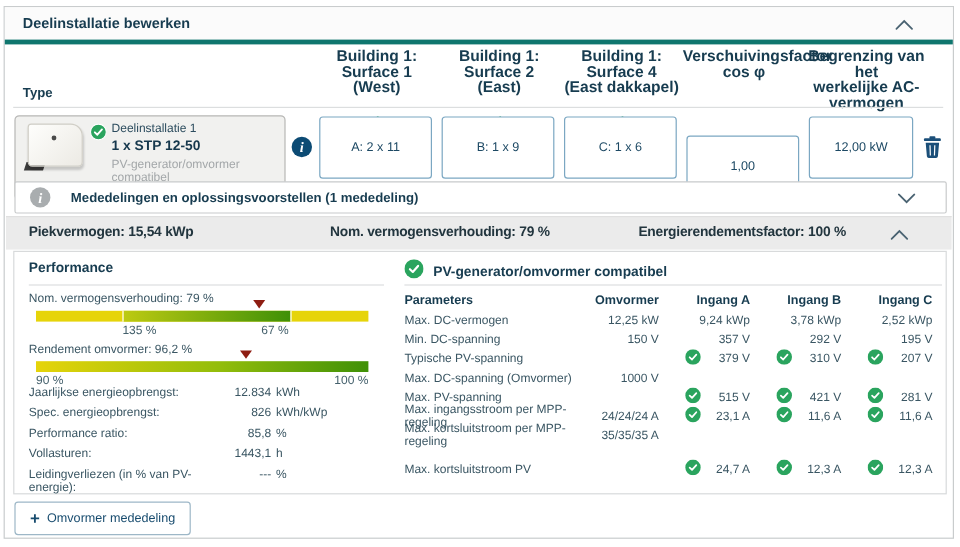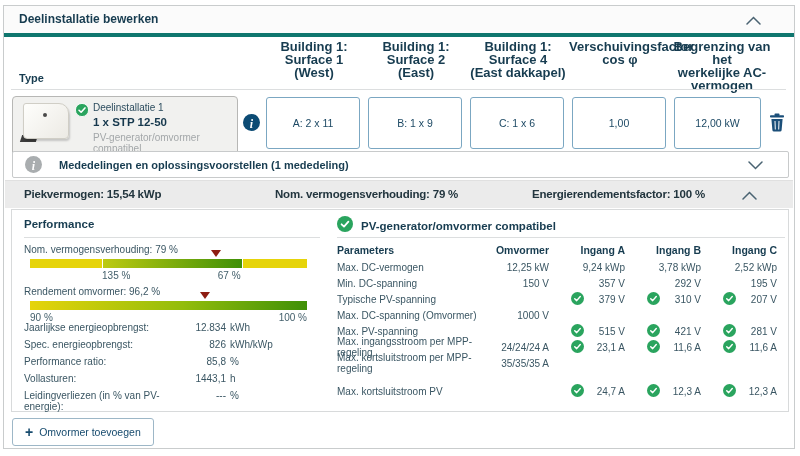--- a/index.html
+++ b/index.html
@@ -142,21 +142,21 @@
     </span>
     <div class="inv-name">Deelinstallatie 1</div>
     <div class="inv-model">1 x STP 12-50</div>
     <div class="inv-status">PV-generator/omvormer compatibel</div>
   </div>
   <div class="info-ic info-dark"><span>i</span></div>
   <div id="box-row">
       <div class="inp-box" style="left: 262px;">A: 2 x 11</div>
       <div class="inp-box" style="left: 364px;">B: 1 x 9</div>
       <div class="inp-box" style="left: 466px;">C: 1 x 6</div>
-      <div class="inp-box" style="left: 568px;">1,00</div>
+      <div class="inp-box" style="left: 568px; margin-top: 16px;">1,00</div>
       <div class="inp-box" style="left: 670px; width: 87px;">12,00 kW</div>
     </div>
   <div class="trash">
     <svg width="18" height="19" viewBox="0 0 18 19">
       <rect x="6.5" y="0.5" width="5" height="2.4" rx="0.8" fill="#1b4f79"></rect>
       <rect x="2" y="2.2" width="14" height="2.4" rx="0.8" fill="#1b4f79"></rect>
       <path d="M3.4 6 h11.2 l-1 11.2 a1.6 1.6 0 0 1 -1.6 1.4 H6 a1.6 1.6 0 0 1 -1.6 -1.4 Z" fill="#1b4f79"></path>
       <line x1="7" y1="8" x2="7.3" y2="16.5" stroke="#fff" stroke-width="1"></line>
       <line x1="11" y1="8" x2="10.7" y2="16.5" stroke="#fff" stroke-width="1"></line>
     </svg>
@@ -413,15 +413,15 @@
                 </svg></span>
               <span class="vtxt">12,3 A</span>
             </span>
           </div>
         </div>
     </div>
   </div>
 
   <button class="add-btn">
     <span class="plus">+</span>
-    <span>Omvormer toevoegen</span>
+    <span>Omvormer mededeling</span>
   </button>
 </div>
 
 </body></html>

